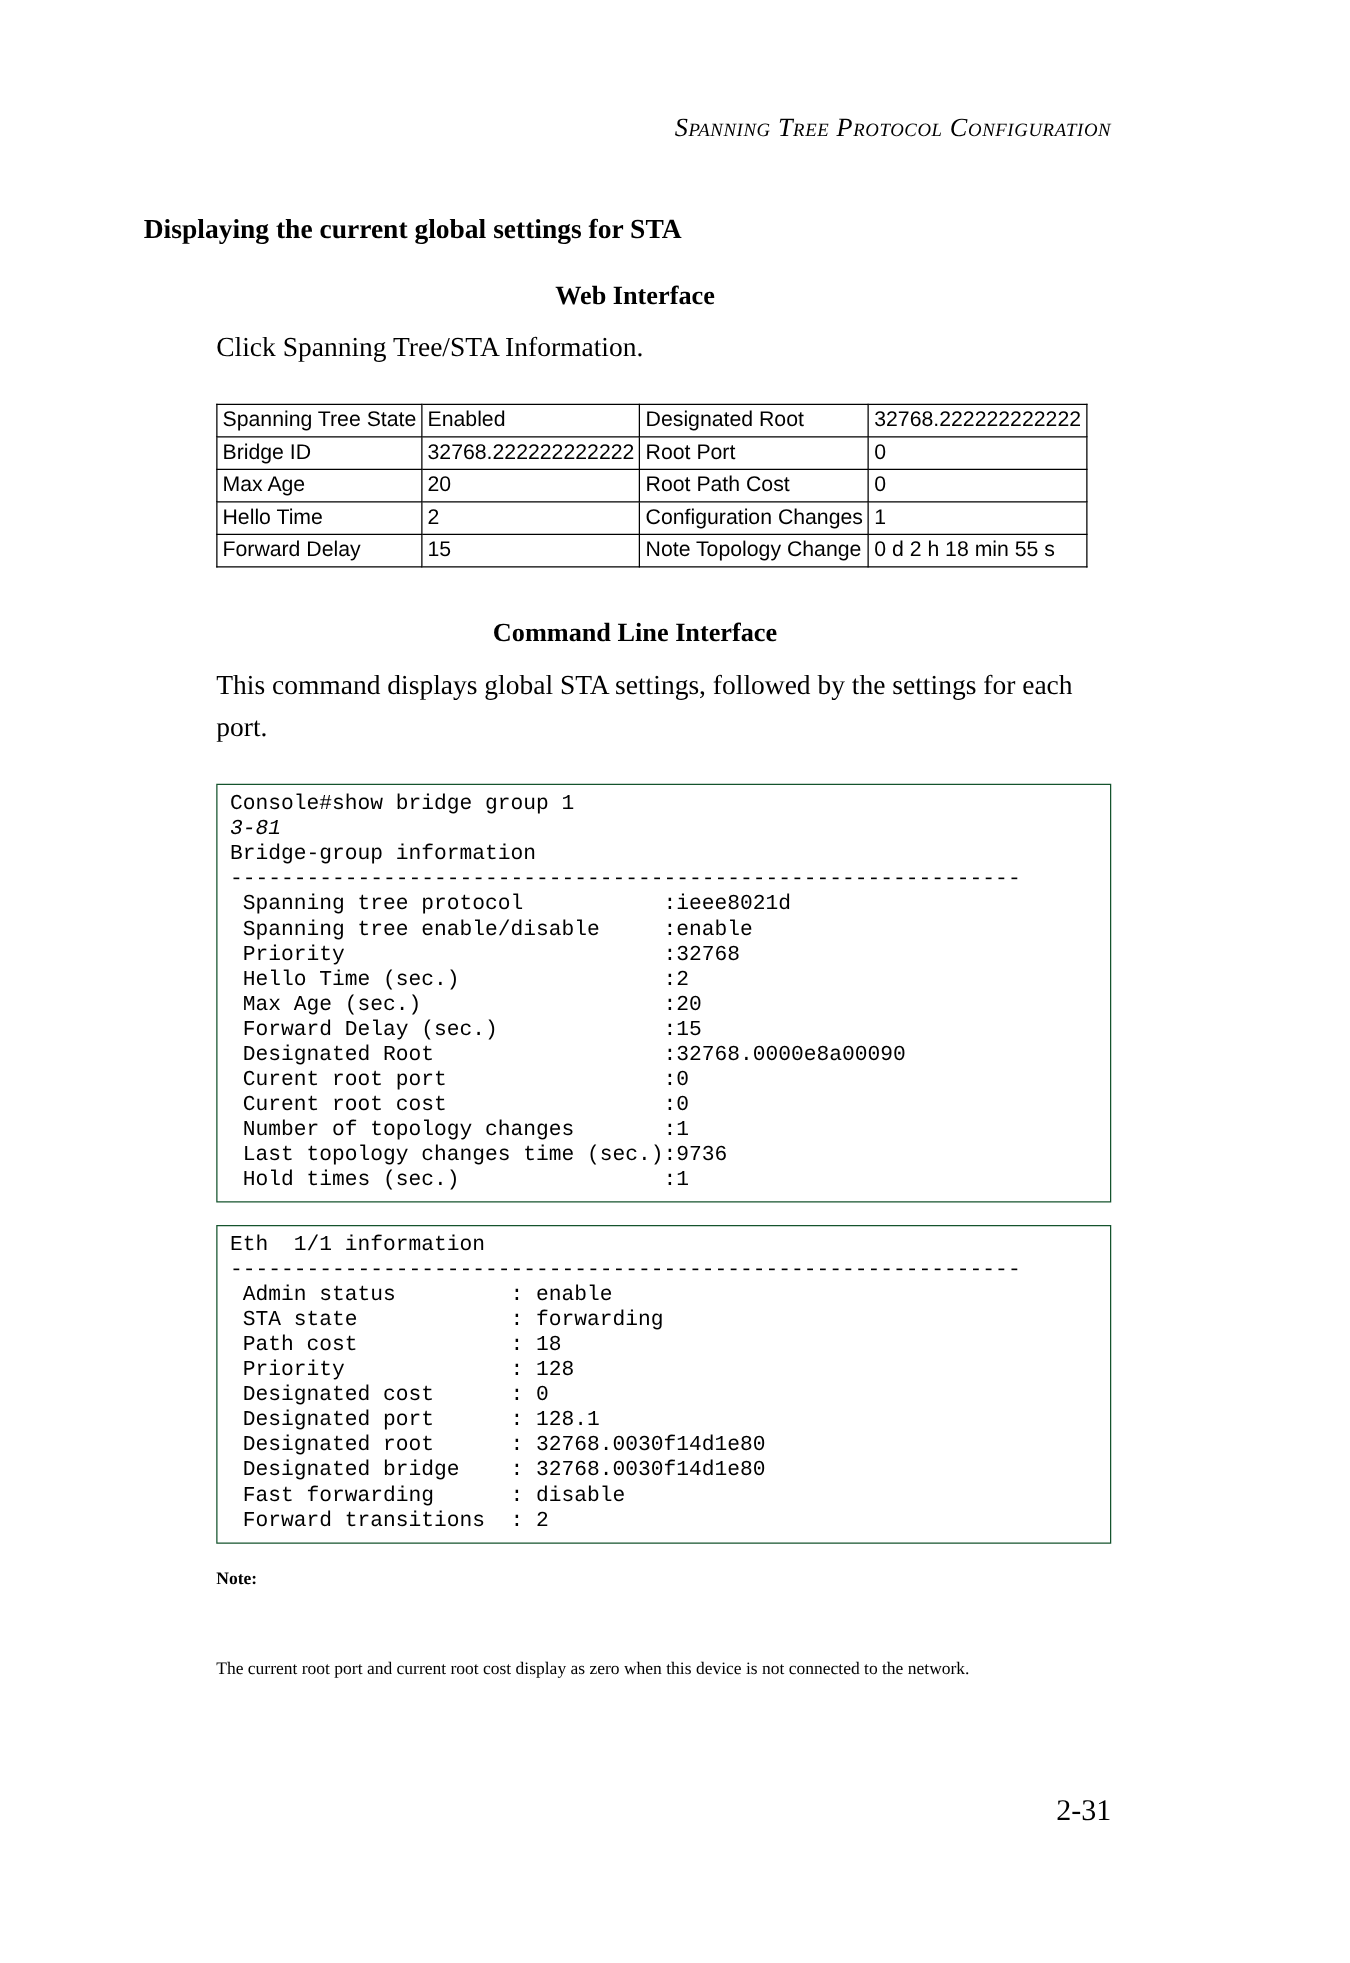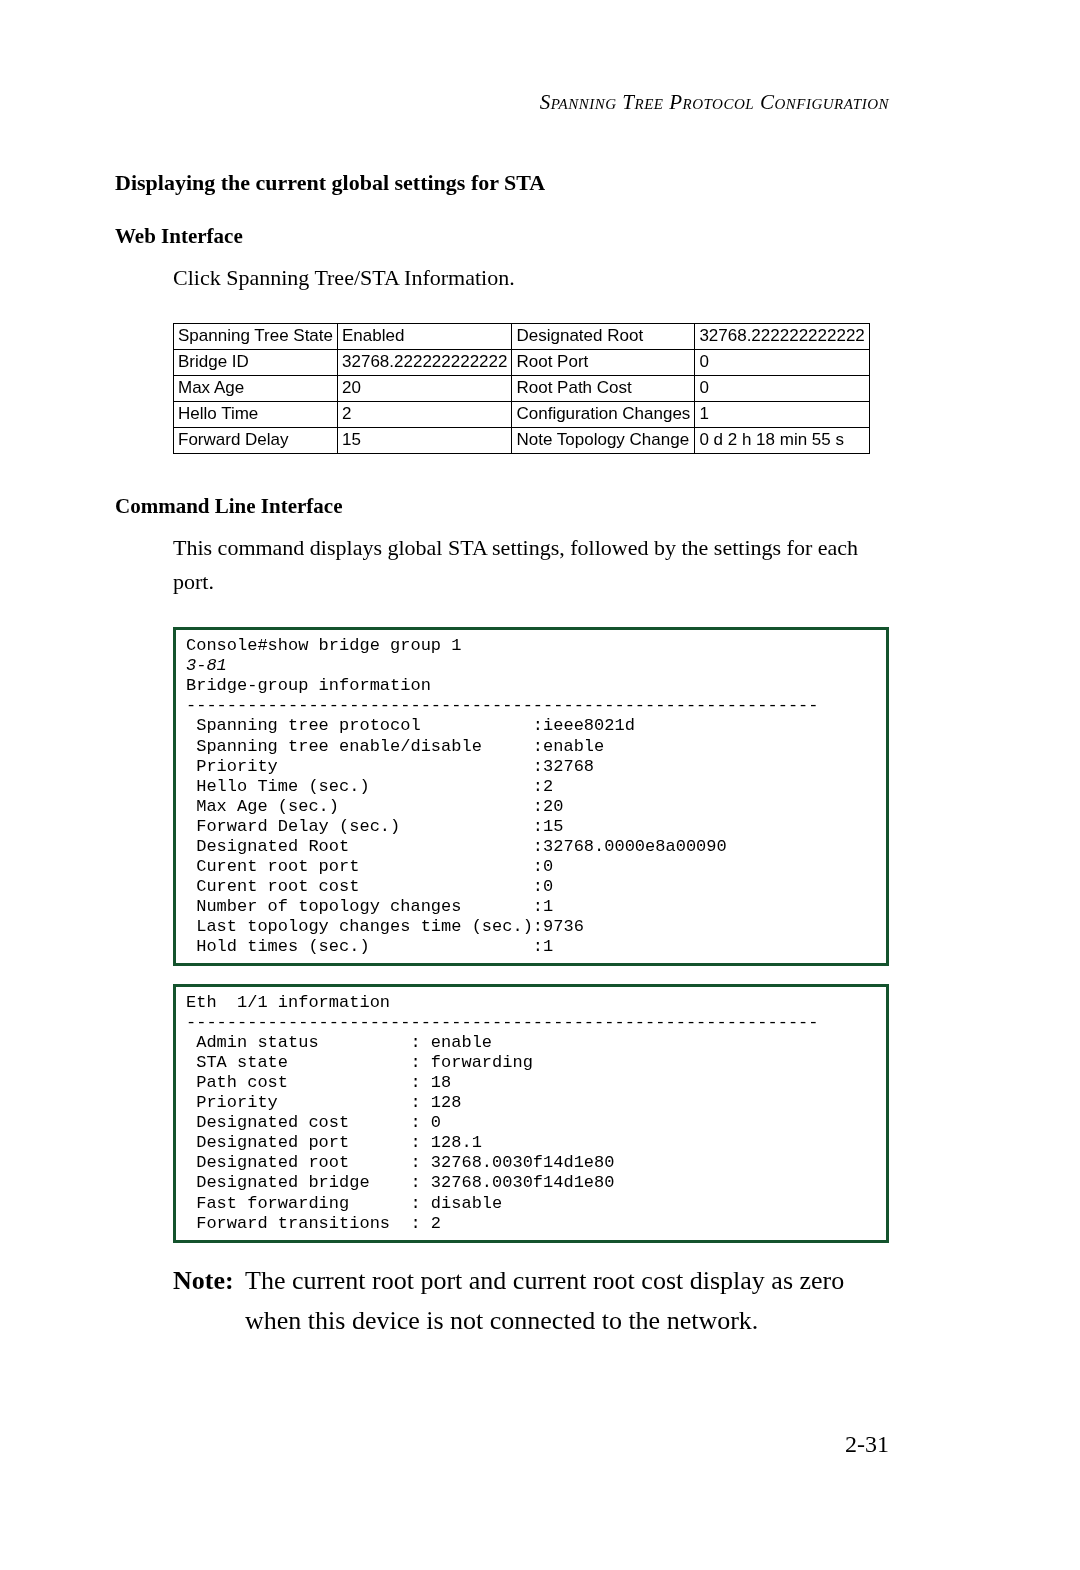--- a/index.html
+++ b/index.html
@@ -24,21 +24,22 @@
     margin-bottom: 55px;
   }
   .h3 {
     font-weight: bold;
     font-size: 22px;
     margin: 0 0 28px 0;
   }
   .h4 {
     font-weight: bold;
     font-size: 21px;
-    margin: 0 0 12px 0;
+    margin: 0 0 12px 12px;
+    text-align: center;
   }
   .body-text {
     font-size: 22px;
     line-height: 1.55;
     margin: 0 0 28px 0;
   }
   .indented {
     margin-left: 58px;
   }
   table.sta {
@@ -49,37 +50,38 @@
     font-size: 17px;
     padding-left: 32px;
   }
   table.sta td {
     border: 1px solid #000;
     padding: 2px 4px 3px 4px;
     vertical-align: top;
     white-space: nowrap;
   }
   .cli-block {
-    border: 3px solid #14532d;
+    border: 1px solid #14532d;
     margin: 14px 0 18px 58px;
     padding: 6px 10px;
     font-family: 'Courier New', monospace;
     font-size: 17px;
     line-height: 1.18;
     white-space: pre;
     overflow: hidden;
   }
   .cli-emph {
     font-style: italic;
   }
   .note-row {
     display: flex;
     margin: 10px 16px 0 58px;
-    font-size: 26px;
+    font-size: 14px;
     line-height: 1.55;
+    flex-direction: column;
   }
   .note-label {
     font-weight: bold;
     width: 72px;
     flex: 0 0 72px;
   }
   .page-number {
     text-align: right;
     font-size: 24px;
     margin-top: 90px;

